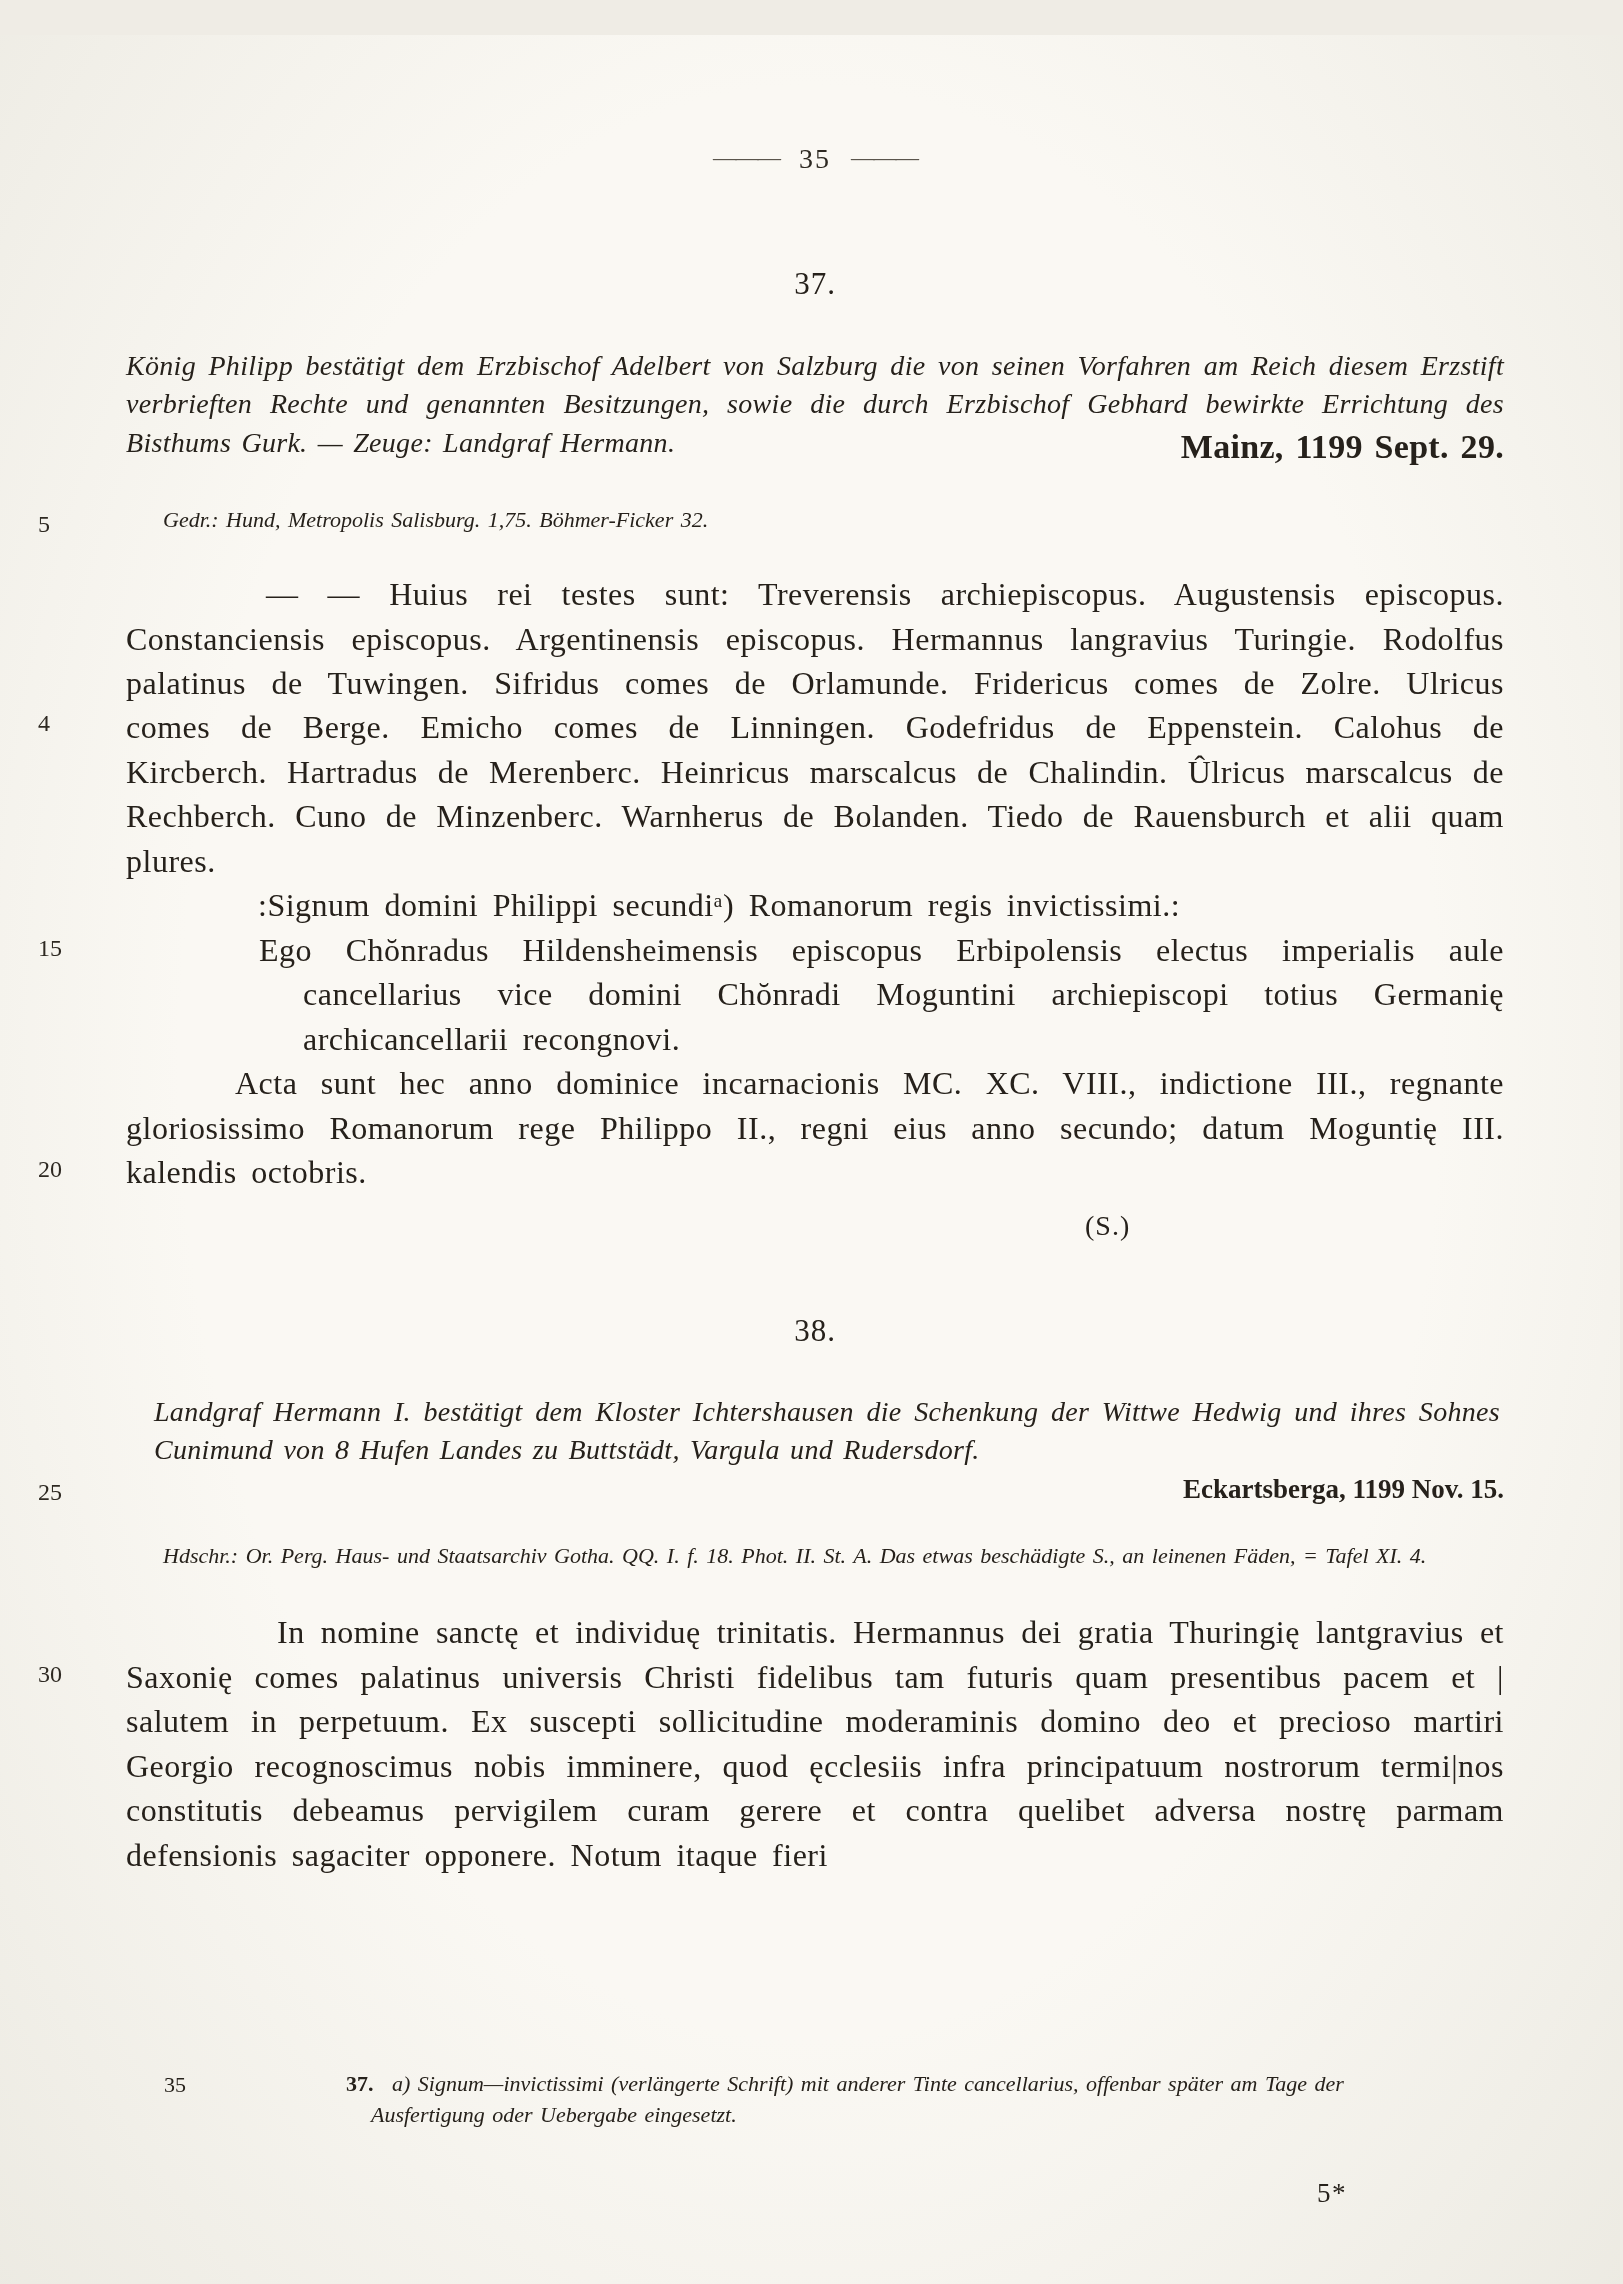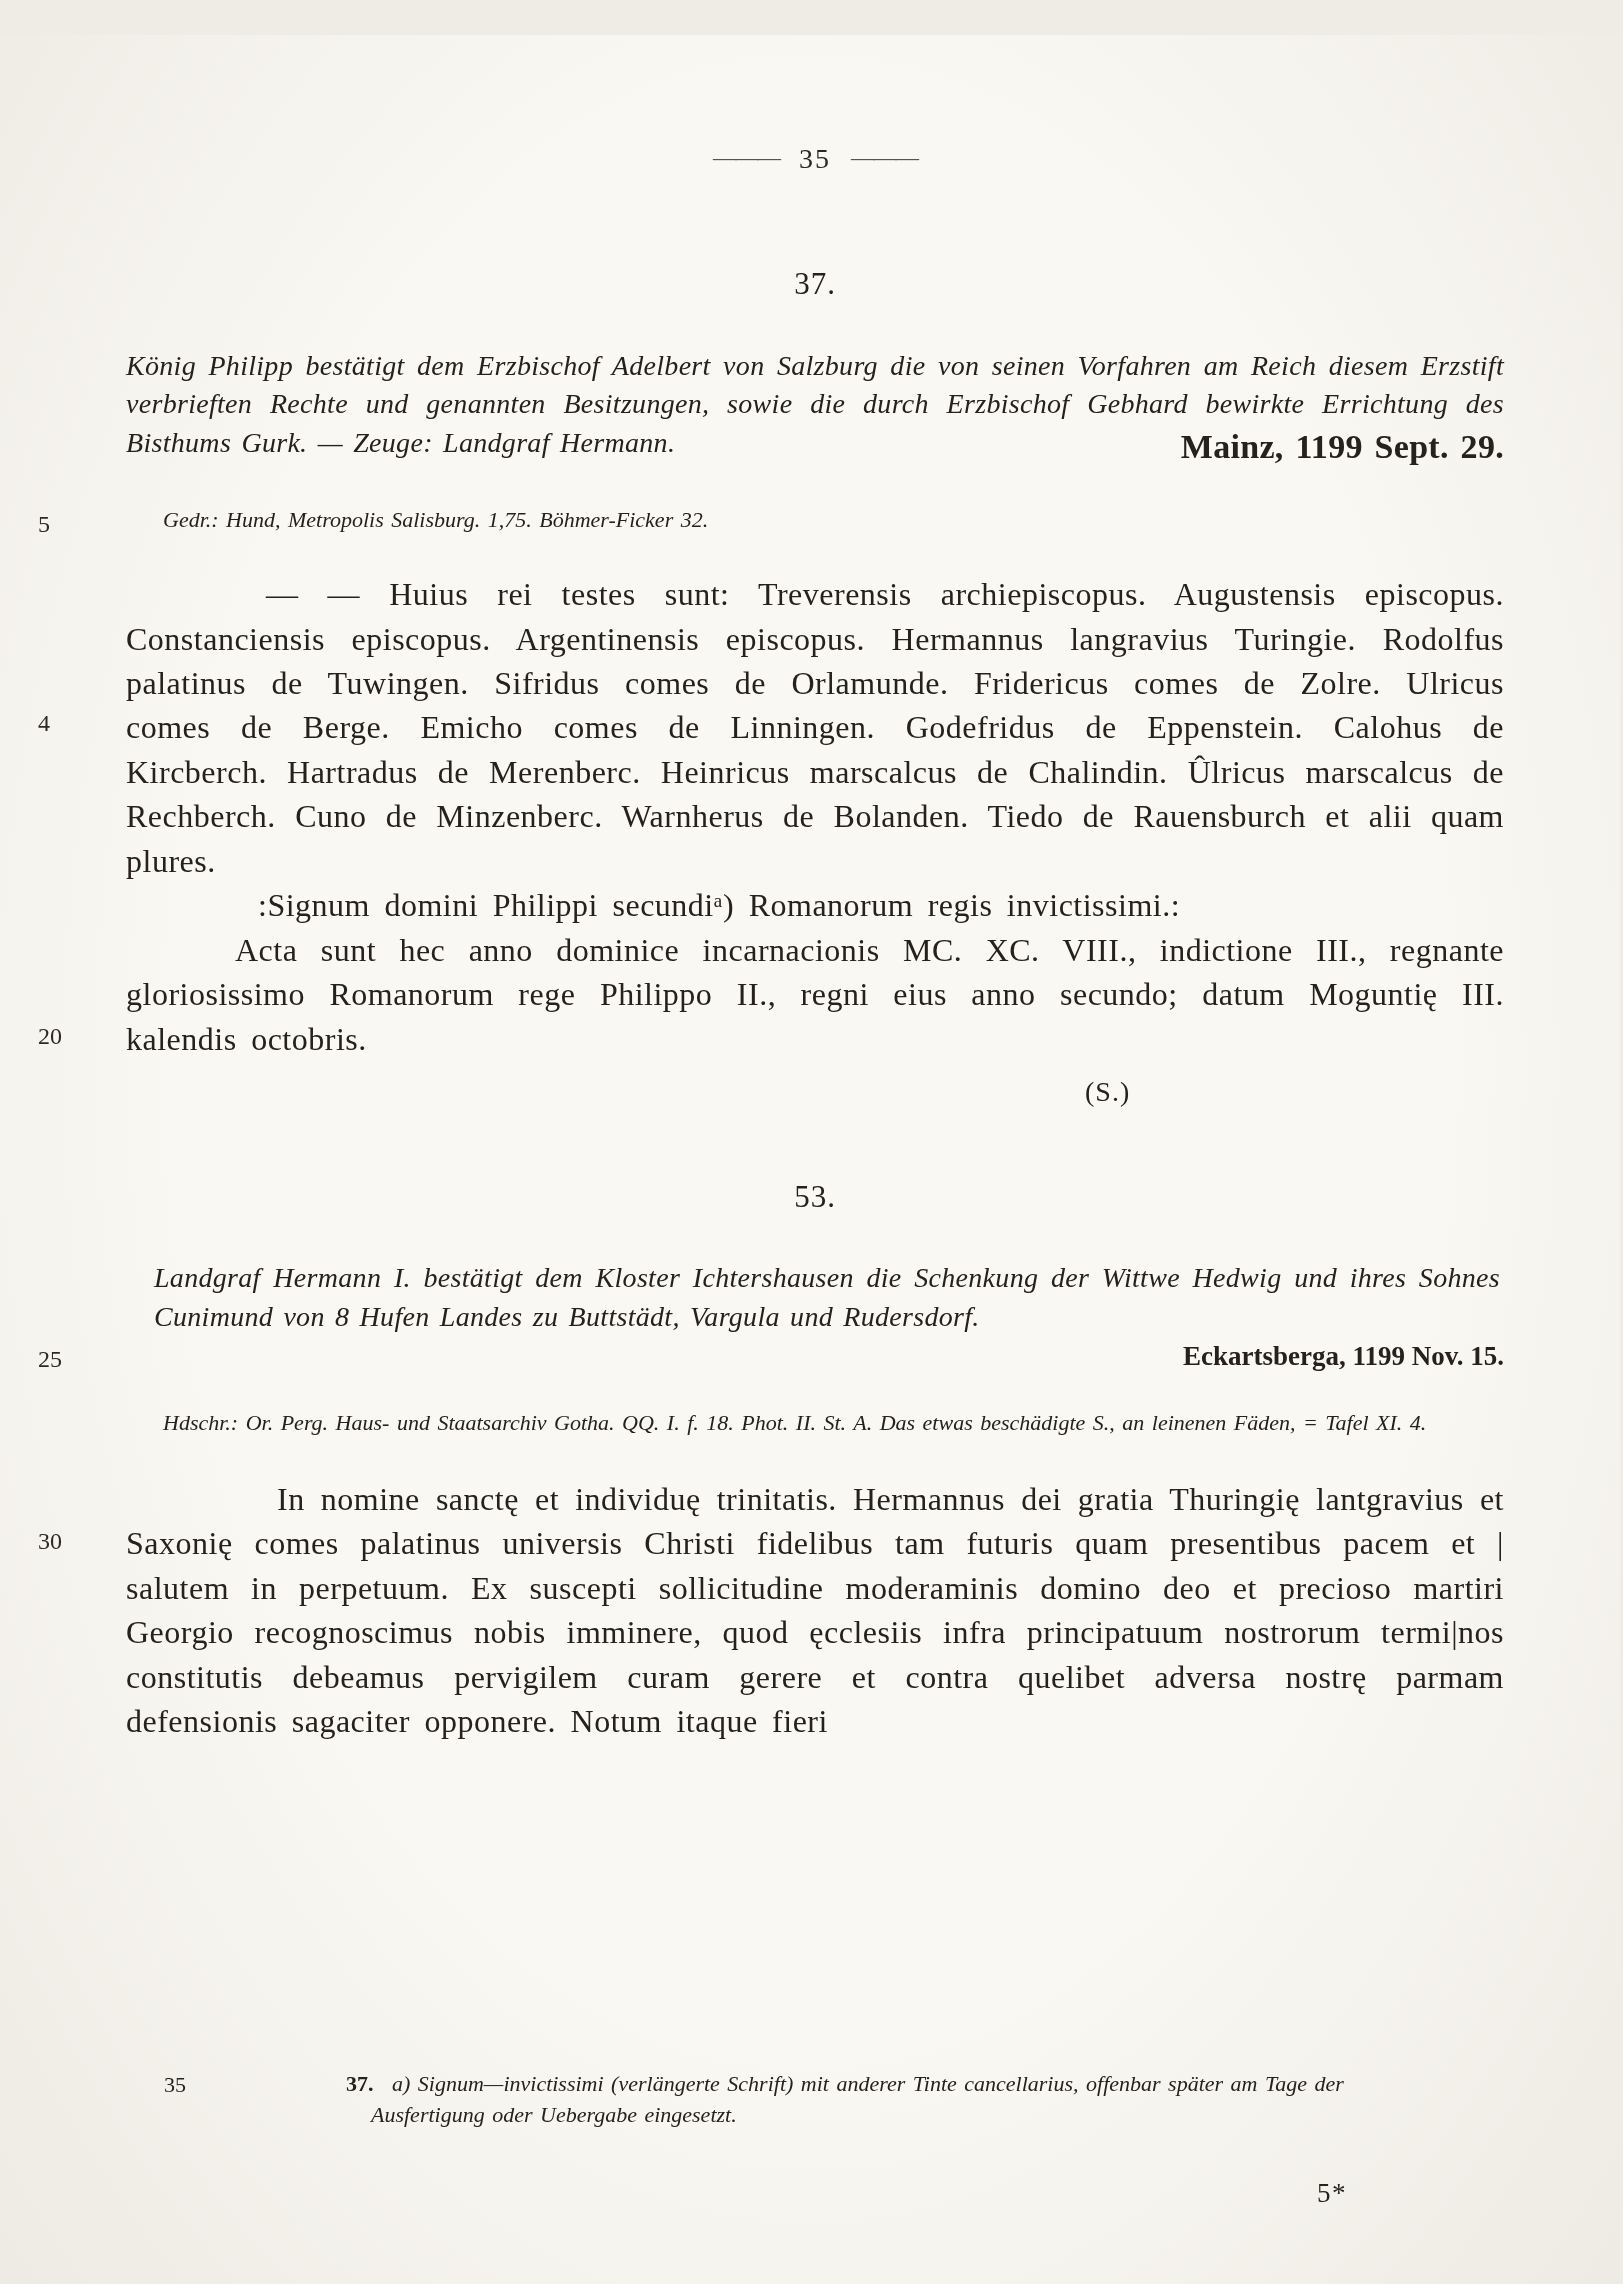--- a/index.html
+++ b/index.html
@@ -130,32 +130,36 @@
       </div>
 
       <div class="body37">
         <p class="para witnesses">
           <span class="lineno ln10">4</span>
           <span>— — Huius rei testes sunt: Treverensis archiepiscopus. Augustensis episcopus. Constanciensis episcopus. Argentinensis episcopus. Hermannus langravius Turingie. Rodolfus palatinus de Tuwingen. Sifridus comes de Orlamunde. Fridericus comes de Zolre. Ulricus comes de Berge. Emicho comes de Linningen. Godefridus de Eppenstein. Calohus de Kircberch. Hartradus de Merenberc. Heinricus marscalcus de Chalindin. Ûlricus marscalcus de Rechberch. Cuno de Minzenberc. Warnherus de Bolanden. Tiedo de Rauensburch et alii quam plures.</span>
         </p>
         <p class="para signum">
           <span>:Signum domini Philippi secundiᵃ) Romanorum regis invictissimi.:</span>
         </p>
+        <p class="para ego">
+          <span class="lineno ln15">15</span>
+          <span>Ego Chŏnradus Hildensheimensis episcopus Erbipolensis electus imperialis aule cancellarius vice domini Chŏnradi Moguntini archiepiscopi totius Germanię archicancellarii recongnovi.</span>
+        </p>
         <p class="para acta">
           <span class="lineno ln20">20</span>
           <span>Acta sunt hec anno dominice incarnacionis MC. XC. VIII., indictione III., regnante gloriosissimo Romanorum rege Philippo II., regni eius anno secundo; datum Moguntię III. kalendis octobris.</span>
         </p>
         <div class="seal">
           <span>(S.)</span>
         </div>
       </div>
     </section>
 
     <section class="doc doc38">
-      <h2 class="doc-number">53.</h2>
+      <h2 class="doc-number">38.</h2>
 
       <p class="summary">
         <span>Landgraf Hermann I. bestätigt dem Kloster Ichtershausen die Schenkung der Wittwe Hedwig und ihres Sohnes Cunimund von 8 Hufen Landes zu Buttstädt, Vargula und Rudersdorf.</span>
       </p>
       <div class="dateline">
         <span class="lineno ln25">25</span>
         <b>Eckartsberga, 1199 Nov. 15.</b>
       </div>
 
       <div class="sources">

